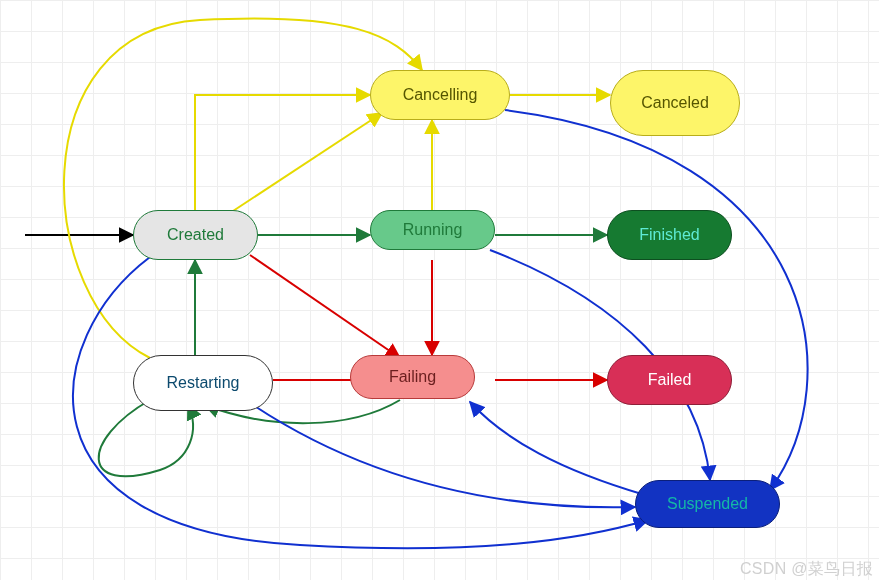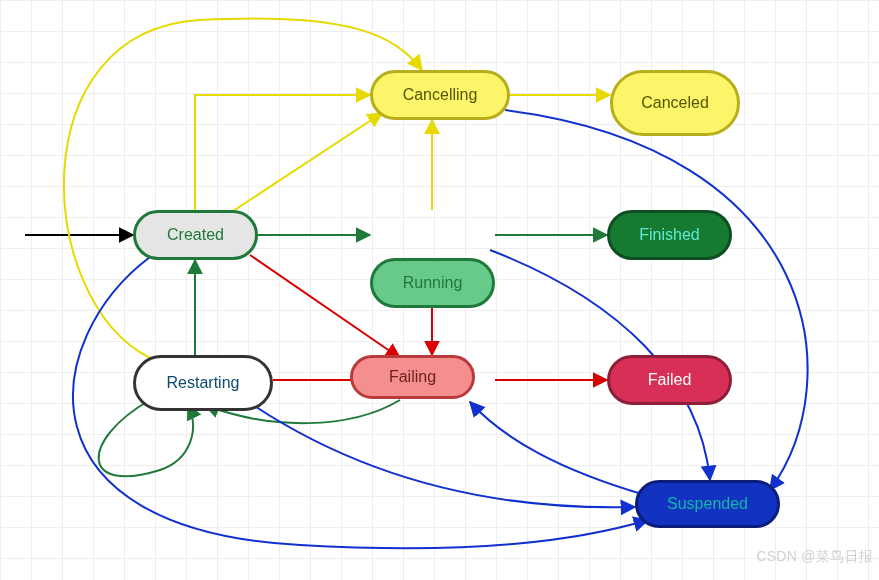--- a/index.html
+++ b/index.html
@@ -32,27 +32,27 @@
     pointer-events: none;
   }
   .node {
     position: absolute;
     box-sizing: border-box;
     border-radius: 999px;
     display: flex;
     align-items: center;
     justify-content: center;
     font-size: 16px;
-    border: 3px solid #14532d;
+    border: 1px solid #14532d;
   }
   .watermark {
     position: absolute;
     right: 6px;
-    bottom: 14px;
-    font-size: 14px;
+    bottom: 0;
+    font-size: 16px;
     color: rgba(200,200,200,0.85);
     letter-spacing: 0.3px;
   }
 </style>
 </head>
 <body>
 
 <div class="canvas">
   <div class="grid-bg"></div>
 
@@ -112,21 +112,21 @@
     <path d="M505 110 C 820 150, 850 380, 770 490" stroke="#1030D0" stroke-width="2" fill="none" marker-end="url(#arr-blue)"></path>
 
     <path d="M250 403 C 380 490, 520 510, 635 507" stroke="#1030D0" stroke-width="2" fill="none" marker-end="url(#arr-blue)"></path>
 
     <path d="M645 495 C 560 470, 505 440, 470 402" stroke="#1030D0" stroke-width="2" fill="none" marker-end="url(#arr-blue)"></path>
   </svg>
 
   <div class="node" style="left:133px;top:210px;width:125px;height:50px;background:#e5e5e5;border-color:#1F7A3A;color:#1F7A3A;">
     <span>Created</span>
   </div>
-  <div class="node" style="left:370px;top:210px;width:125px;height:50px;background:#67C98A;border-color:#1F7A3A;color:#1F7A3A;margin-top:48px;">
+  <div class="node" style="left:370px;top:210px;width:125px;height:40px;background:#67C98A;border-color:#1F7A3A;color:#1F7A3A;">
     <span>Running</span>
   </div>
   <div class="node" style="left:607px;top:210px;width:125px;height:50px;background:#167A31;border-color:#0D4F20;color:#5eead4;">
     <span>Finished</span>
   </div>
   <div class="node" style="left:370px;top:70px;width:140px;height:50px;background:#FDF569;border-color:#B8AD1A;color:#555500;">
     <span>Cancelling</span>
   </div>
   <div class="node" style="left:610px;top:70px;width:130px;height:66px;background:#FDF569;border-color:#B8AD1A;color:#555500;">
     <span>Canceled</span>

